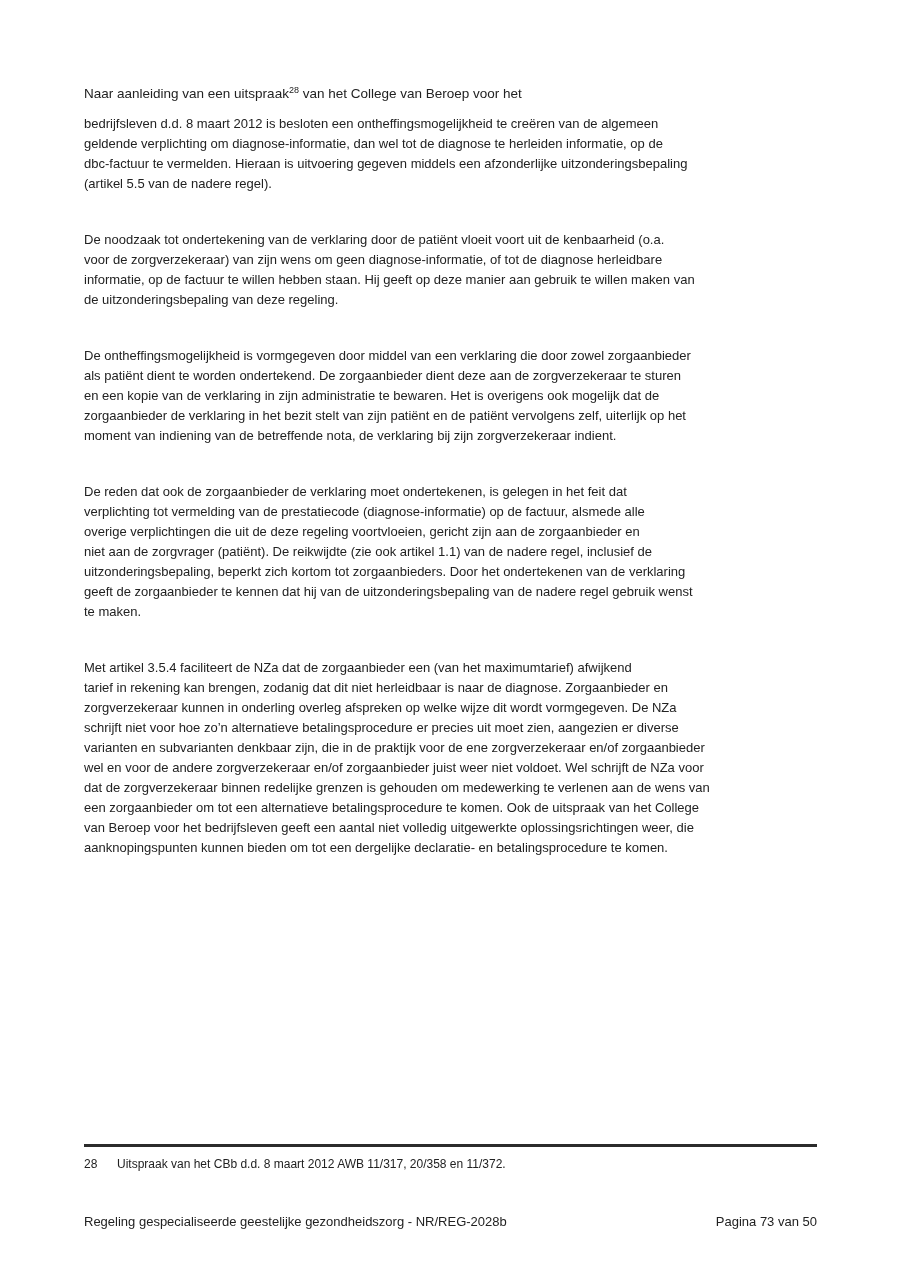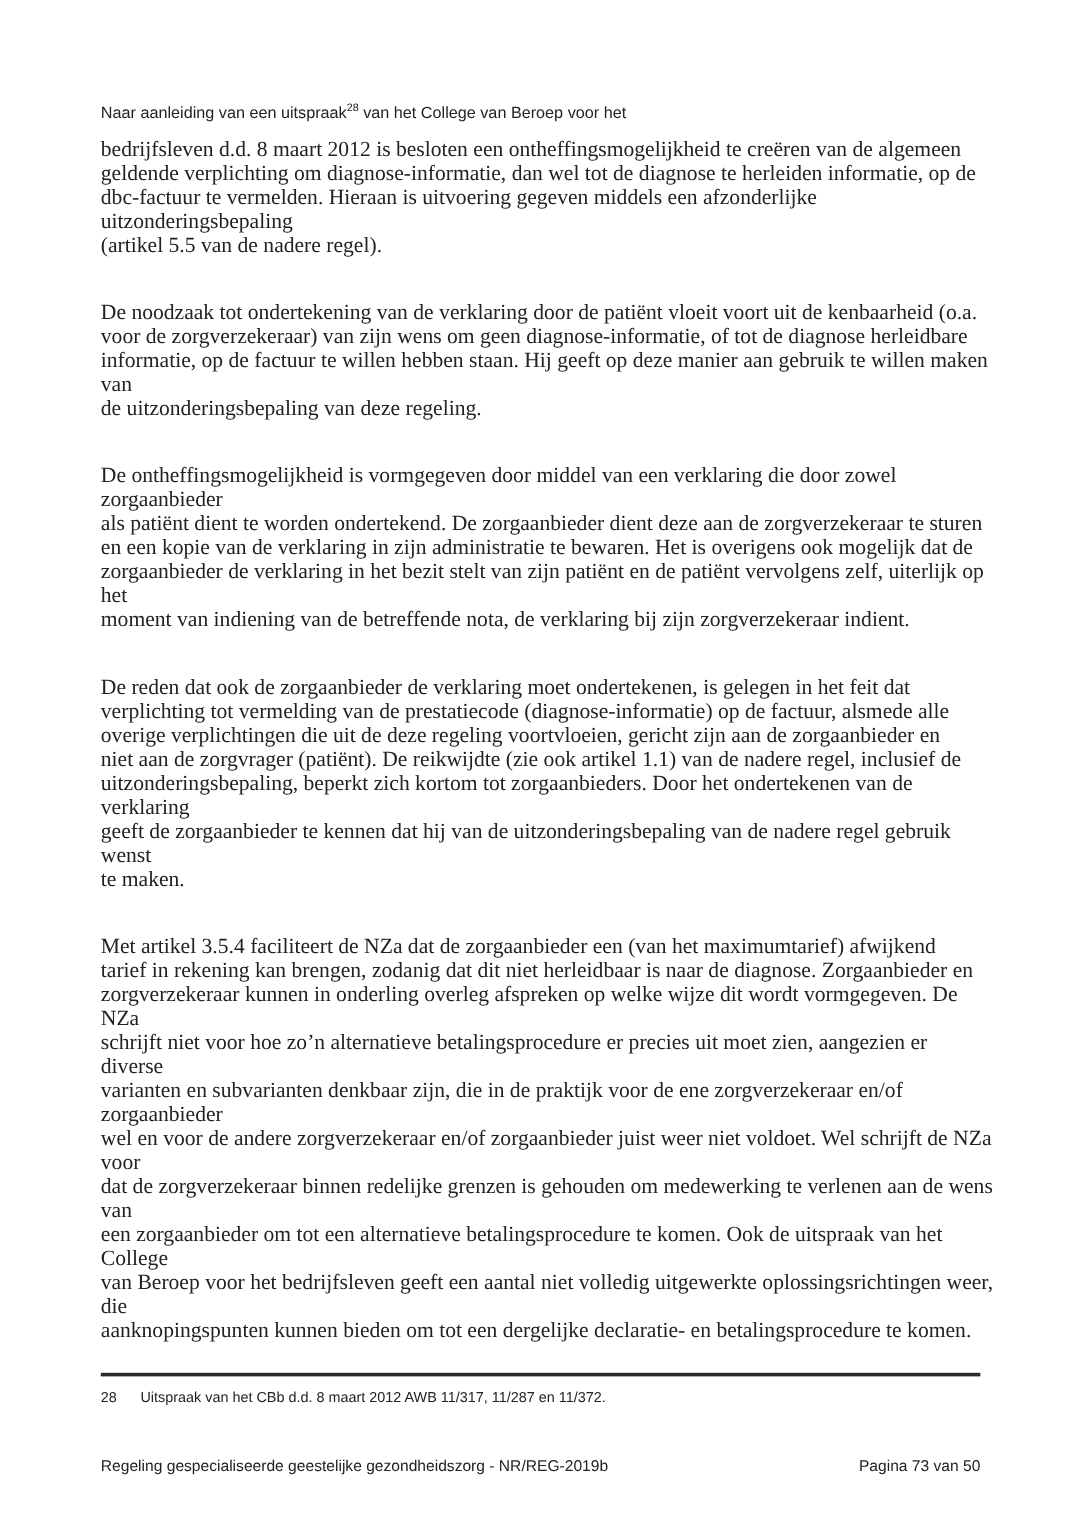--- a/index.html
+++ b/index.html
@@ -24,24 +24,23 @@
     line-height: 20px;
     white-space: pre;
   }
   .opening sup {
     font-size: 9px;
     line-height: 0;
     vertical-align: super;
   }
   p.para {
     margin: 0 0 36px 0;
-    font-size: 18px;
+    font-size: 13px;
     line-height: 20px;
     white-space: pre-line;
-    font-family: Liberation Serif, serif;
   }
   .footnote-area {
     position: absolute;
     left: 84px;
     top: 1144px;
     width: 733px;
   }
   .footnote-rule {
     height: 3px;
     background: #2b2b2b;
@@ -110,22 +109,22 @@
 een zorgaanbieder om tot een alternatieve betalingsprocedure te komen. Ook de uitspraak van het College
 van Beroep voor het bedrijfsleven geeft een aantal niet volledig uitgewerkte oplossingsrichtingen weer, die
 aanknopingspunten kunnen bieden om tot een dergelijke declaratie- en betalingsprocedure te komen.</p>
 
   </div>
 
   <div class="footnote-area">
     <div class="footnote-rule"></div>
     <div class="footnote-row">
       <span class="fn-num">28</span>
-      <span class="fn-text">Uitspraak van het CBb d.d. 8 maart 2012 AWB 11/317, 11/287 en 11/372.</span>
+      <span class="fn-text">Uitspraak van het CBb d.d. 8 maart 2012 AWB 11/317, 20/358 en 11/372.</span>
     </div>
   </div>
 
   <div class="footer">
-    <span>Regeling gespecialiseerde geestelijke gezondheidszorg - NR/REG-2019b</span>
+    <span>Regeling gespecialiseerde geestelijke gezondheidszorg - NR/REG-2028b</span>
     <span>Pagina 73 van 50</span>
   </div>
 
 </div>
 
 </body></html>

